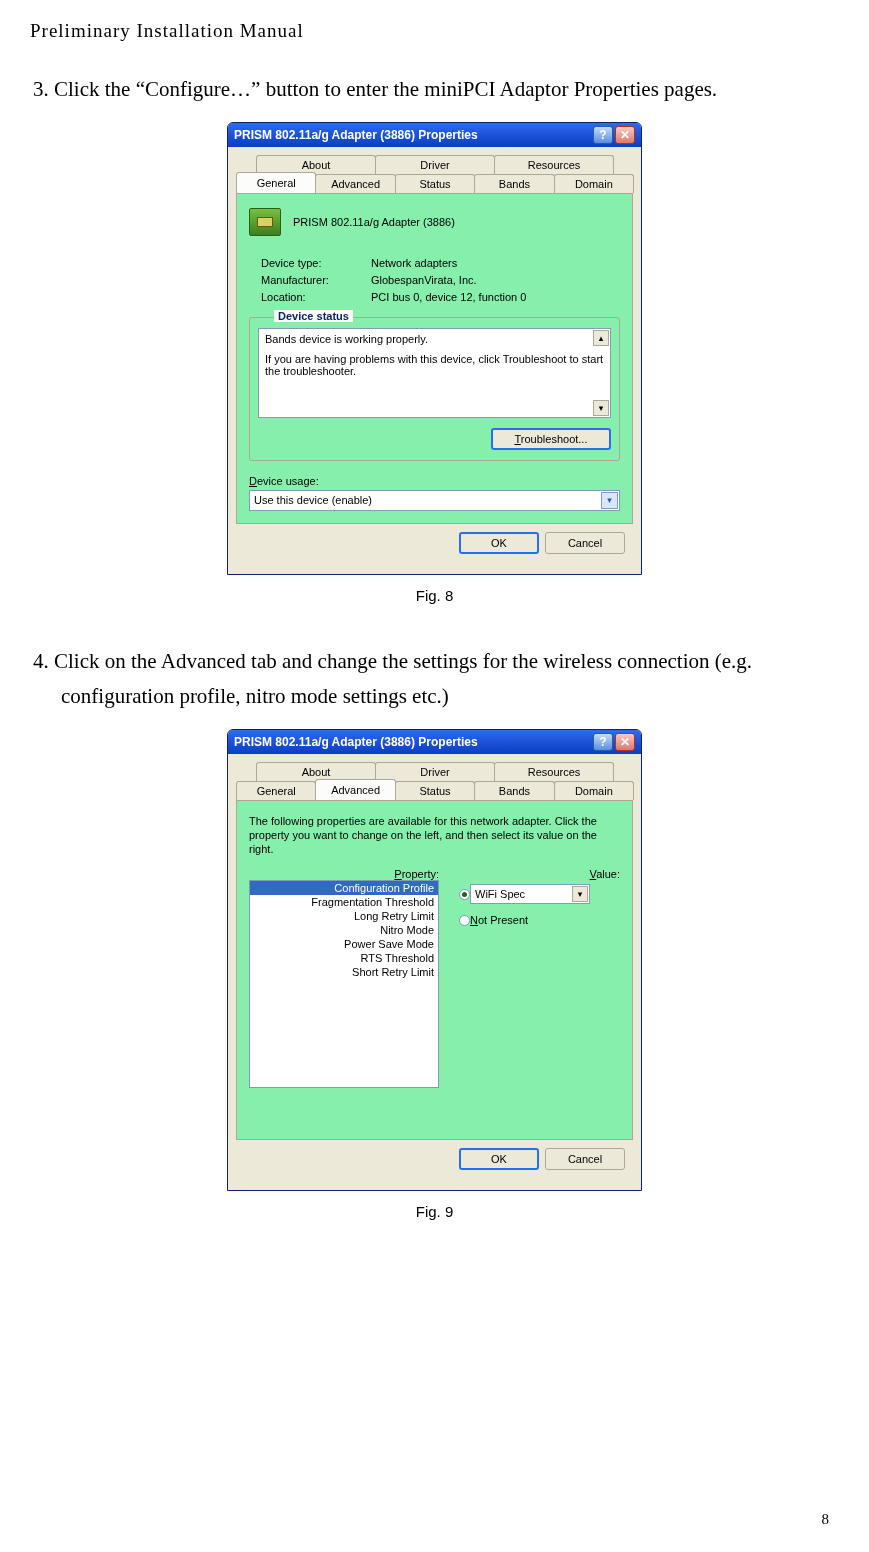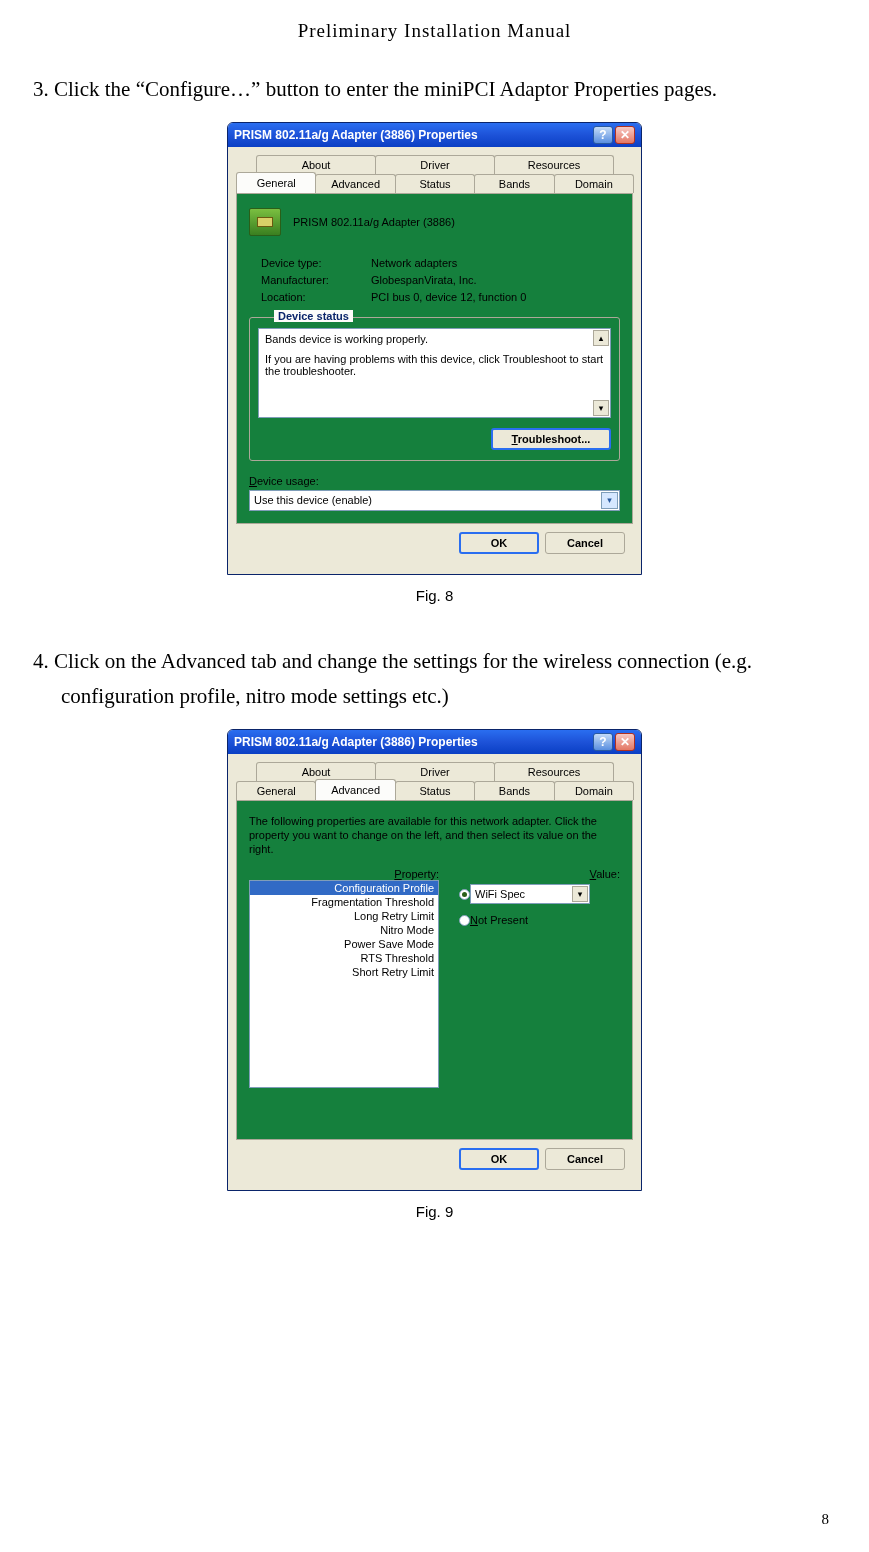--- a/index.html
+++ b/index.html
@@ -11,21 +11,21 @@
     color: #000;
     width: 869px;
   }
   .page {
     width: 869px;
     min-height: 1552px;
     padding: 20px 30px 30px 30px;
     position: relative;
   }
   .header-right {
-    text-align: center;
+    text-align: left;
     font-size: 19px;
     letter-spacing: 1px;
     margin-bottom: 30px;
   }
   .step-line {
     font-size: 21px;
     margin: 0 0 14px 3px;
     text-indent: -28px;
     padding-left: 28px;
     line-height: 1.7;
@@ -78,21 +78,21 @@
     text-align: center;
     padding: 3px 0;
     font-size: 11px;
     margin-right:-1px;
     position:relative;
   }
   .tab.back { background:#ece9d8; }
   .tab.sel { background:#fcfcfa; border-color:#aca899; z-index:2; padding:4px 0; margin-top:-2px; }
   .tab-panel {
     border: 1px solid #aca899;
-    background: #15803d;
+    background: #86efac;
     padding: 14px 12px 12px 12px;
     min-height: 100px;
   }
   .chip-icon {
     width:32px; height:28px;
     background: linear-gradient(to bottom,#7abf40 0%,#3a7f20 100%);
     border:1px solid #2a5f18;
     display:inline-flex; align-items:center; justify-content:center;
     border-radius:2px;
   }
@@ -111,21 +111,21 @@
   .scroll-up, .scroll-dn {
     position:absolute; right:1px; width:16px; height:16px;
     background:#ece9d8; border:1px solid #aca899; font-size:9px;
     display:flex; align-items:center; justify-content:center;
   }
   .scroll-up{top:1px;} .scroll-dn{bottom:1px;}
   .btn {
     display:inline-flex; align-items:center; justify-content:center;
     min-width:80px; height:22px;
     background:#ece9d8; border:1px solid #aca899; border-radius:3px;
-    font-size:11px; padding:0 12px;font-weight:bold;
+    font-size:11px; padding:0 12px;
   }
   .btn.def { border:2px solid #2a6ef0; }
   .selectbox {
     width:100%; height:21px; border:1px solid #7f9db9; background:#fff;
     display:flex; align-items:center; padding:0 4px; font-size:11px; position:relative;
   }
   .selectbox .dropbtn {
     position:absolute; right:1px; top:1px; width:17px; height:17px;
     background:#d6e7ff; border:1px solid #7f9db9; display:flex; align-items:center; justify-content:center;
     font-size:9px; color:#2a5aa0;

